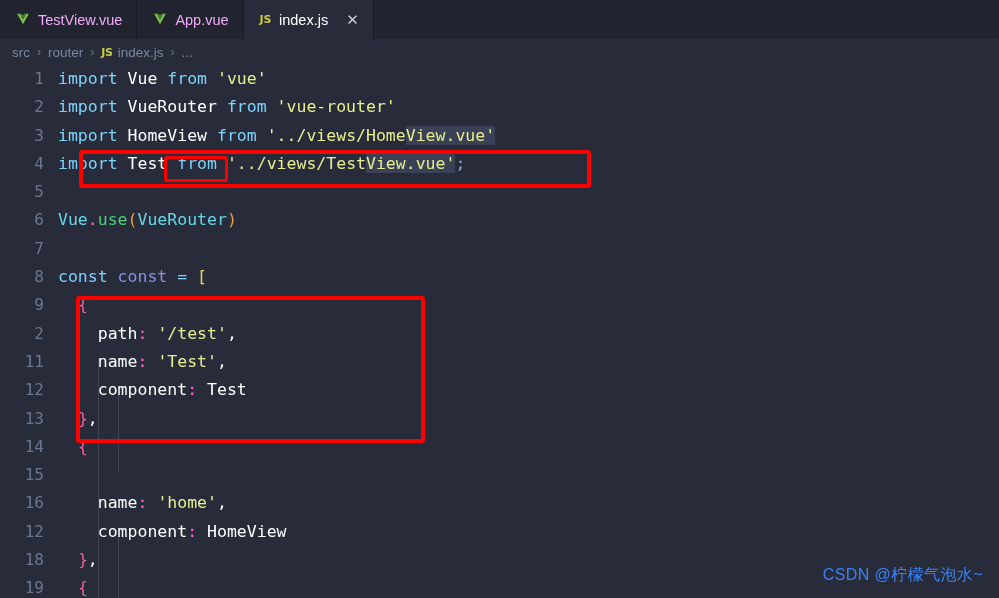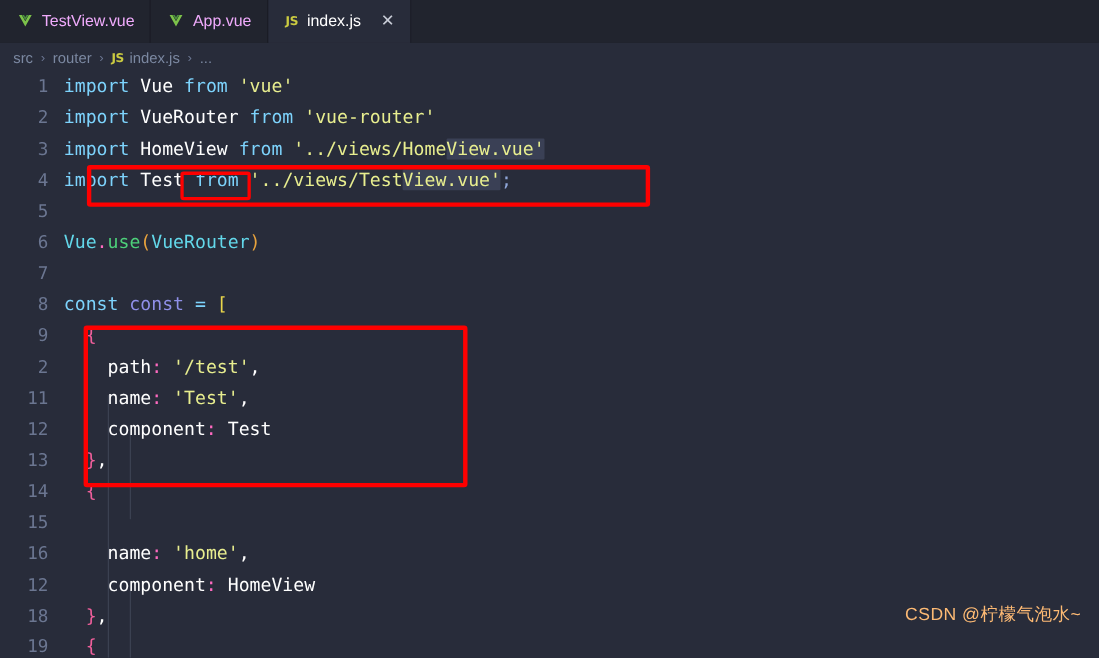--- a/index.html
+++ b/index.html
@@ -159,24 +159,24 @@
     border-radius: 3px;
     box-sizing: border-box;
     pointer-events: none;
   }
   .redbox.thin { border-width: 3px; }
 
   
   .watermark {
     position: absolute;
     right: 16px;
-    bottom: 28px;
+    bottom: 12px;
     font-family: "Liberation Sans", sans-serif;
     font-size: 16px;
-    color: #fdba74;
+    color: #3b82f6;
     letter-spacing: 0.4px;
     white-space: nowrap;
   }
 </style>
 </head>
 <body>
 
 <div class="tabbar">
 
   <div class="tab">

